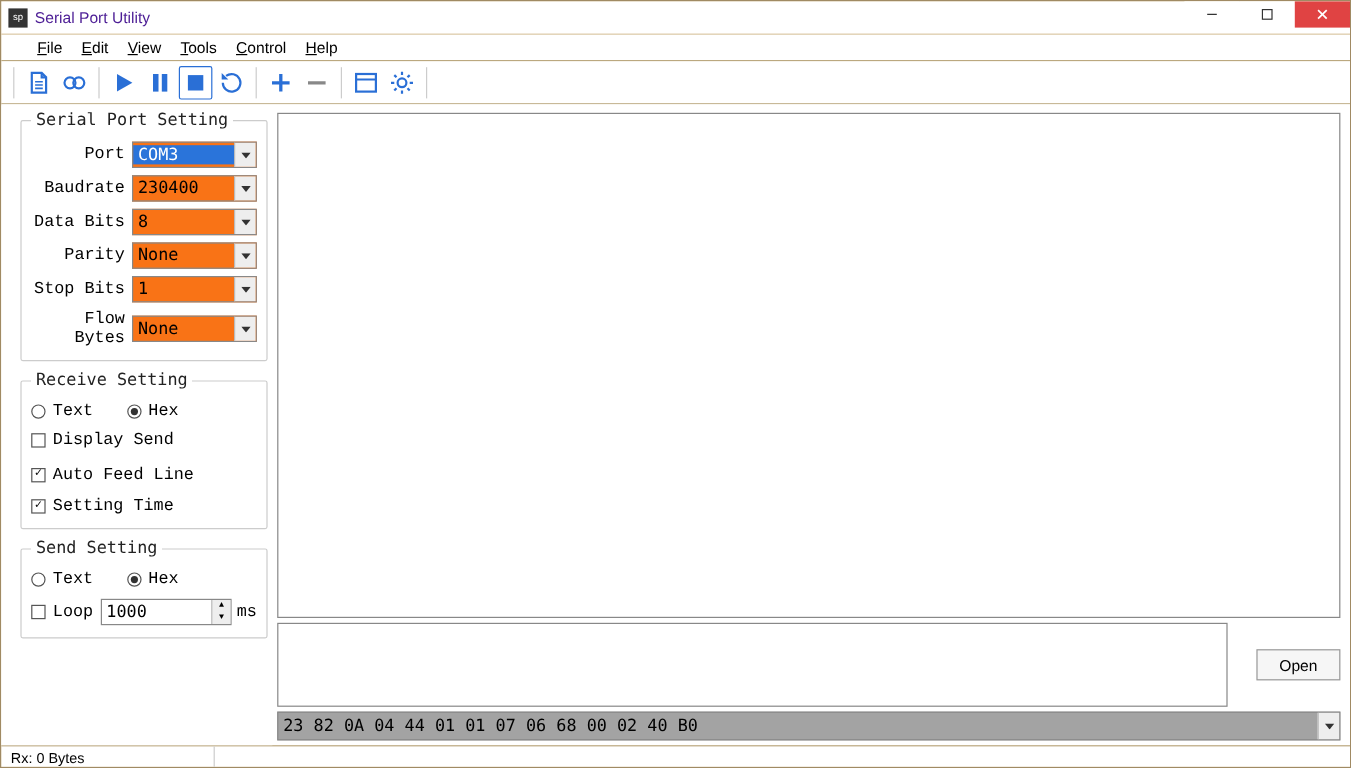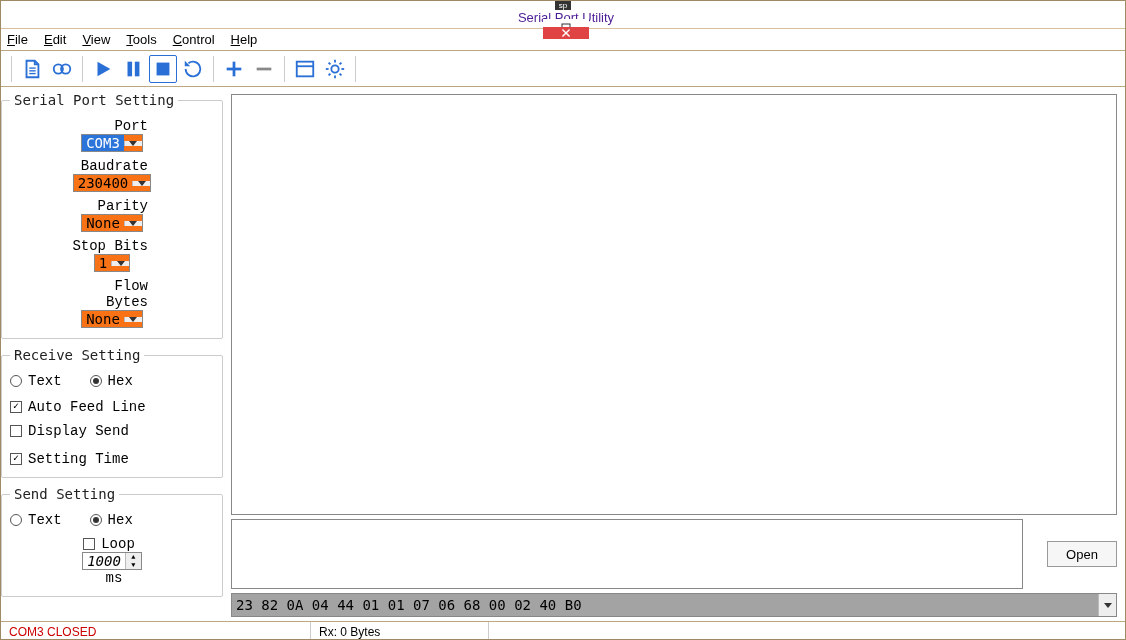--- a/index.html
+++ b/index.html
@@ -12,21 +12,20 @@
   overflow: hidden;
   border: 1px solid #a08a63;
 }
 .titlebar {
   height: 28px;
   background: #fff;
   display: flex;
   align-items: center;
   padding-left: 6px;
   border-bottom: 1px solid #d6c19a;
-  flex-direction: column;
 }
 .titlebar .icon {
   width: 16px; height: 16px;
   background: #333;
   margin-right: 6px;
   display: inline-flex; align-items: center; justify-content: center;
   color: #fff; font-size: 8px;
 }
 .titlebar .title { flex: 1; color: #4c1d95; font-size: 13px; }
 .titlebar .winbtn {
@@ -34,21 +33,21 @@
   display: flex; align-items: center; justify-content: center;
   margin-top: -6px;
 }
 .titlebar .minbtn, .titlebar .maxbtn { background: #fff; color: #333; }
 .titlebar .closebtn { background: #e04343; color: #fff; }
 .menubar {
   height: 22px;
   background: #fff;
   display: flex;
   align-items: center;
-  padding-left: 0;
+  padding-left: 24px;
   border-bottom: 1px solid #bba87f;
   gap: 4px;
   font-size: 13px;
 }
 .menubar .menu-item { padding: 2px 6px; cursor: pointer; }
 .menubar .menu-item .ul { text-decoration: underline; }
 .toolbar {
   height: 36px;
   background: #fff;
   border-bottom: 1px solid #bba87f;
@@ -70,21 +69,21 @@
 .toolbar svg { width: 22px; height: 22px; }
 .content {
   display: flex;
   height: calc(640px - 28px - 22px - 36px - 20px);
   background: #fff;
   border-top: 1px solid #fff;
 }
 .leftpane {
   width: 226px;
   background: #fff;
-  padding: 4px 4px 4px 0;
+  padding: 4px 4px 4px 16px;
   display: flex;
   flex-direction: column;
   gap: 8px;
   font-family: Consolas, "Courier New", monospace;
   font-size: 14px;
 }
 fieldset {
   border: 1px solid #ccc;
   border-radius: 2px;
   padding: 10px 8px 10px 8px;
@@ -92,21 +91,20 @@
 fieldset legend {
   font-family: Consolas, monospace;
   font-size: 14px;
   padding: 0 4px;
   color: #222;
 }
 .row {
   display: flex;
   align-items: center;
   margin-bottom: 6px;
-  flex-direction: column;
 }
 .row label.fld {
   width: 84px;
   text-align: right;
   padding-right: 6px;
 }
 .combo {
   flex: 1;
   height: 22px;
   display: flex;
@@ -136,21 +134,21 @@
 }
 .radio.on .dot::after { content: ""; width: 6px; height: 6px; background: #333; border-radius: 50%; }
 .check .box {
   width: 12px; height: 12px; border: 1px solid #555; display: inline-flex; align-items: center; justify-content: center; background: #fff;
 }
 .check.on .box::after { content: "✓"; font-size: 10px; line-height: 10px; color: #000; }
 .chk-row { margin-bottom: 8px; }
 .spin {
   height: 22px; border: 1px solid #888; display: flex; align-items: center; flex: 1;
 }
-.spin .sval { flex: 1; padding: 0 4px; font-family: Consolas, monospace; font-style: italic; }
+.spin .sval { flex: 1; padding: 0 4px; font-family: Consolas, monospace; }
 .spin .spinbtns { width: 16px; display: flex; flex-direction: column; height: 100%; }
 .spin .spinbtns div { flex: 1; border-left: 1px solid #bbb; background: #eee; display: flex; align-items: center; justify-content: center; font-size: 7px; }
 
 .rightpane {
   flex: 1;
   display: flex;
   flex-direction: column;
   padding: 6px 8px 4px 4px;
   gap: 4px;
 }
@@ -333,20 +331,31 @@
         <div class="combo">
           <span class="val">230400</span>
           <span class="arrow">
               <svg viewBox="0 0 8 5">
                 <polygon points="0,0 8,0 4,5" fill="#333"></polygon>
               </svg>
             </span>
         </div>
       </div>
       <div class="row">
+        <label class="fld">Data Bits</label>
+        <div class="combo">
+          <span class="val">8</span>
+          <span class="arrow">
+              <svg viewBox="0 0 8 5">
+                <polygon points="0,0 8,0 4,5" fill="#333"></polygon>
+              </svg>
+            </span>
+        </div>
+      </div>
+      <div class="row">
         <label class="fld">Parity</label>
         <div class="combo">
           <span class="val">None</span>
           <span class="arrow">
               <svg viewBox="0 0 8 5">
                 <polygon points="0,0 8,0 4,5" fill="#333"></polygon>
               </svg>
             </span>
         </div>
       </div>
@@ -379,27 +388,27 @@
       <div class="radio-row">
         <span class="radio">
             <span class="dot"></span>
             <span>Text</span>
           </span>
         <span class="radio on">
             <span class="dot"></span>
             <span>Hex</span>
           </span>
       </div>
+      <div class="chk-row"><span class="check">
+            <span class="box"></span>
+            <span>Display Send</span>
+          </span></div>
       <div class="chk-row"><span class="check on">
             <span class="box"></span>
             <span>Auto Feed Line</span>
-          </span></div>
-      <div class="chk-row"><span class="check">
-            <span class="box"></span>
-            <span>Display Send</span>
           </span></div>
       <div class="chk-row" style="margin-bottom:0"><span class="check on">
             <span class="box"></span>
             <span>Setting Time</span>
           </span></div>
     </fieldset>
 
     <fieldset>
       <legend>Send Setting</legend>
       <div class="radio-row">
@@ -445,15 +454,14 @@
             <svg viewBox="0 0 8 5" width="8" height="5">
               <polygon points="0,0 8,0 4,5" fill="#333"></polygon>
             </svg>
           </span>
       </div>
     </div>
   </div>
 </div>
 
 <div class="statusbar">
-  <div class="cell status1">COM3 CLOSED</div>
   <div class="cell cell2">Rx: 0 Bytes</div>
 </div>
 
 </body></html>

